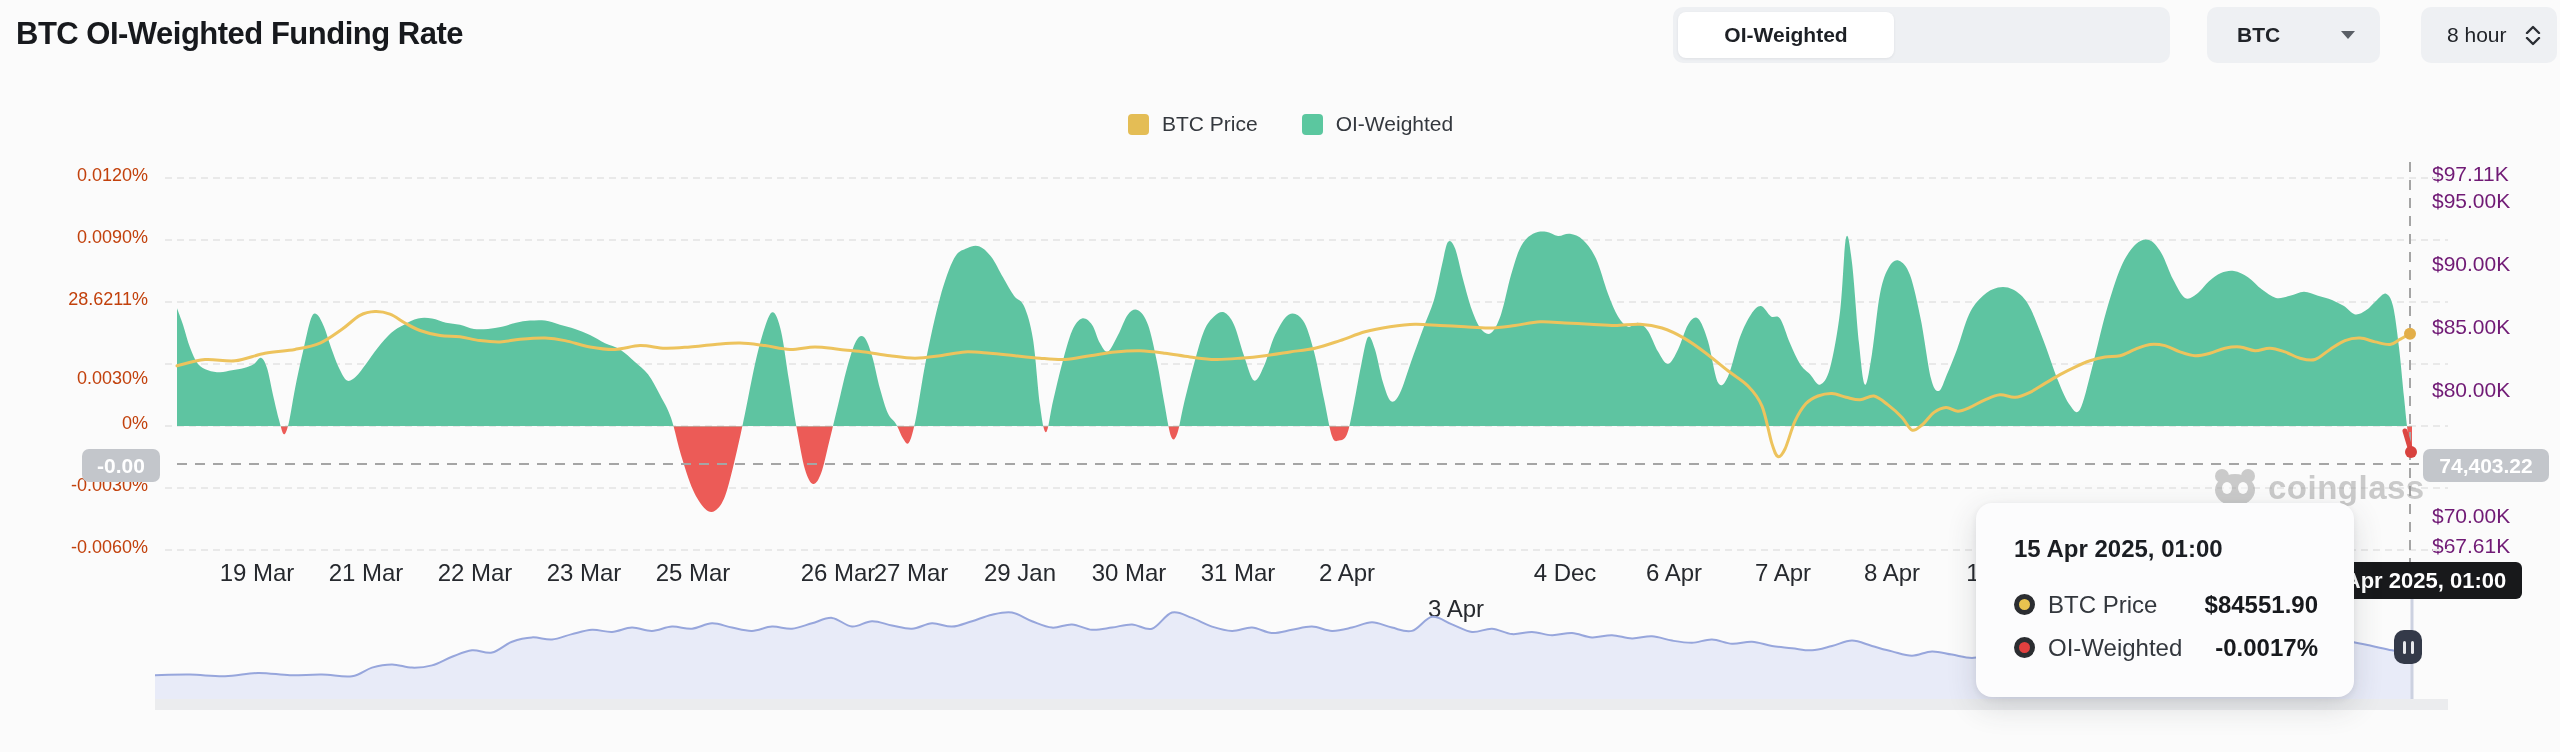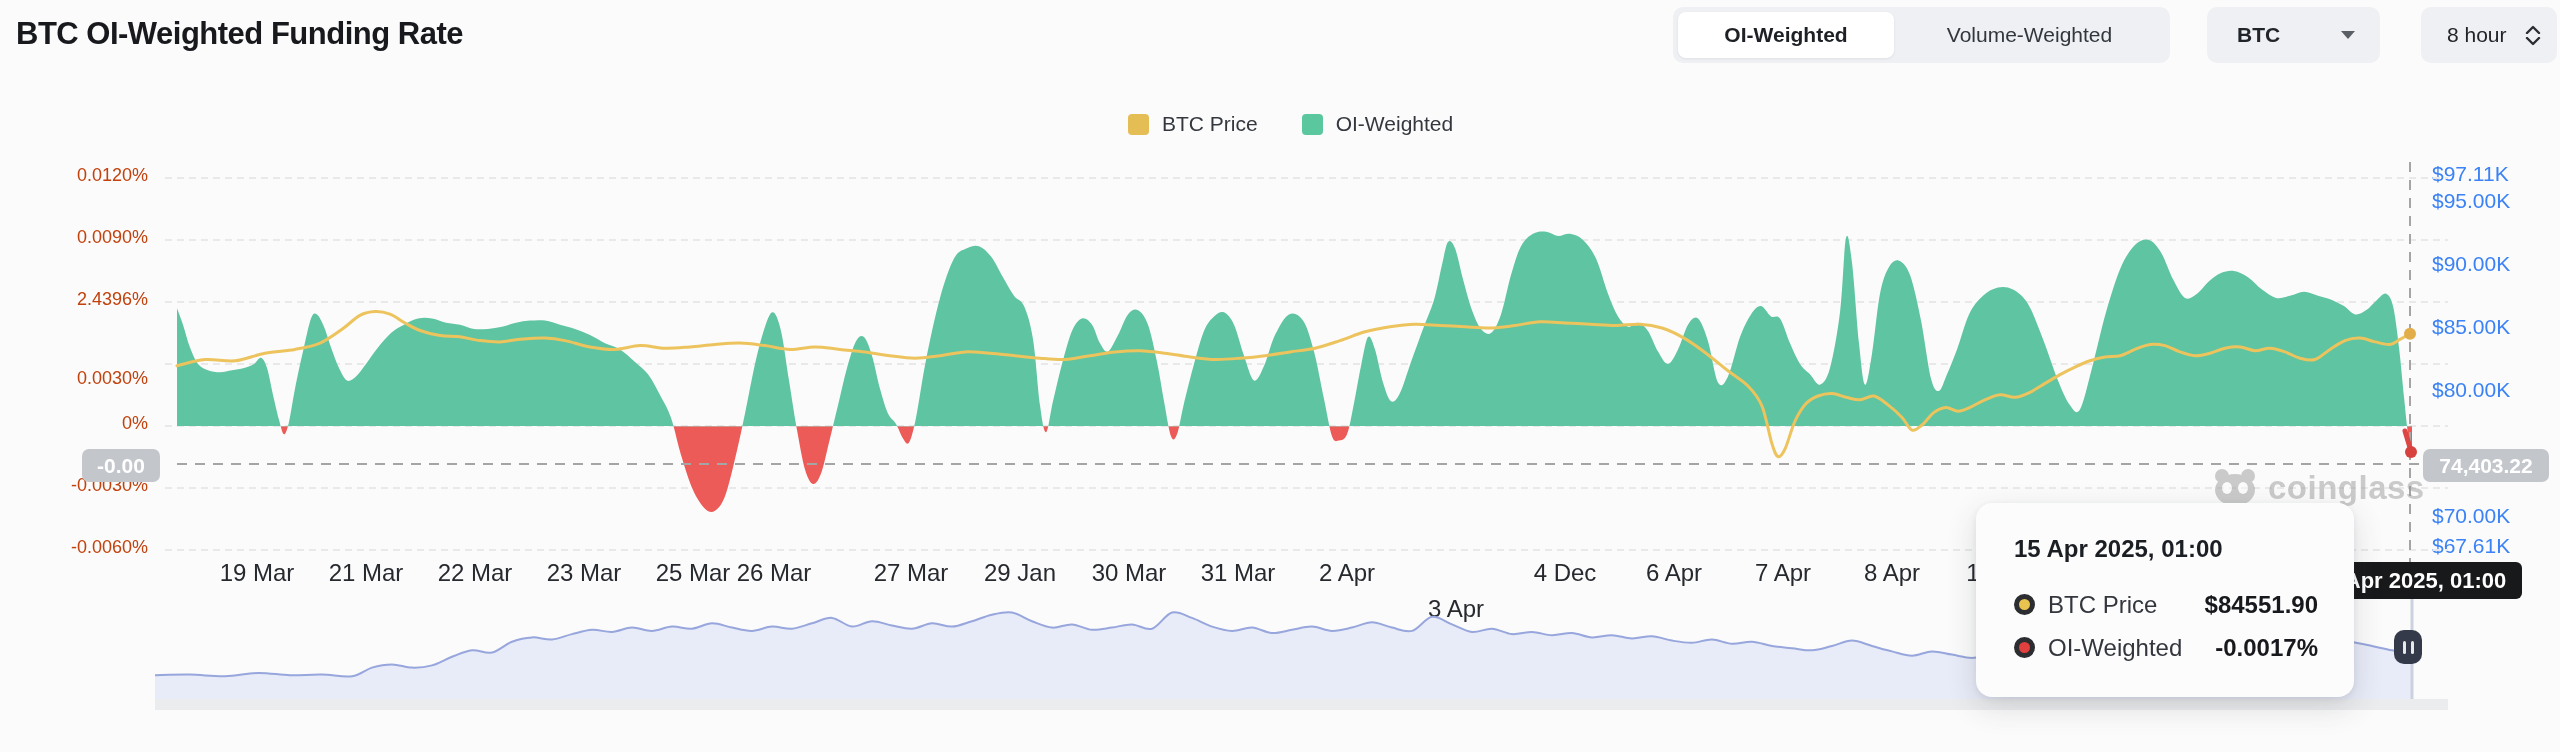--- a/index.html
+++ b/index.html
@@ -38,21 +38,21 @@
 
   
   #legend{left:1128px;top:112px;display:flex;gap:44px;align-items:center;}
   .legend-item{display:flex;align-items:center;gap:13px;cursor:pointer;}
   .legend-swatch{width:21px;height:21px;border-radius:4px;display:inline-block;}
   .legend-label{font-size:21px;color:#34383e;}
 
   
   .ytick-left{position:absolute;left:0;width:148px;text-align:right;
     font-size:18px;color:#c2410c;}
-  .ytick-right{position:absolute;left:2432px;font-size:21px;color:#3b82f6;white-space:nowrap;}
+  .ytick-right{position:absolute;left:2432px;font-size:21px;color:#701a75;white-space:nowrap;}
   .xtick{position:absolute;width:120px;text-align:center;top:559px;
     font-size:24px;color:#26292e;white-space:nowrap;}
 
   
   #chart-svg{position:absolute;left:0;top:0;z-index:2;}
 
   
   .axis-badge{
     position:absolute;background:#c3c6cb;border-radius:7px;color:#ffffff;
     font-size:21px;font-weight:700;text-align:center;line-height:33px;height:33px;
@@ -93,21 +93,20 @@
   }
   #nav-handle .bar{width:3px;height:13px;background:#e8e9ec;border-radius:2px;}
 </style>
 </head>
 <body>
 
 <div class="abs" id="page-title">BTC OI-Weighted Funding Rate</div>
 
 <div class="abs ctrl" id="seg-control">
   <div class="seg active" id="seg-oi">OI-Weighted</div>
-  <div class="seg" id="seg-vol">Volume-Weighted</div>
 </div>
 
 <div class="abs ctrl" id="symbol-select">
   <span class="val">BTC</span>
   <span style="display:flex;">
     <svg width="16" height="10" viewBox="0 0 16 10">
         <path d="M1 1 L8 9 L15 1 Z" fill="#5a5f66"></path>
       </svg>
   </span>
 </div>
@@ -174,42 +173,42 @@
     <line x1="177" y1="464" x2="2423" y2="464" stroke="#a5a5a5" stroke-width="2" stroke-dasharray="10 8"></line>
     <line x1="2410" y1="162" x2="2410" y2="592" stroke="#a5a5a5" stroke-width="2" stroke-dasharray="10 8"></line>
     <line x1="2405" y1="431" x2="2411" y2="451" stroke="#dc4743" stroke-width="5" stroke-linecap="round"></line>
     <circle cx="2411" cy="452" r="6" fill="#d8423e"></circle>
     <circle cx="2410" cy="333.64606000000015" r="6" fill="#e2ae49"></circle>
   </svg>
 
 <div id="left-axis">
     <div class="ytick-left" style="top: 165px;">0.0120%</div>
     <div class="ytick-left" style="top: 227px;">0.0090%</div>
-    <div class="ytick-left" style="top: 289px;">2.4396%</div>
+    <div class="ytick-left" style="top: 289px;">28.6211%</div>
     <div class="ytick-left" style="top: 368px;">0.0030%</div>
     <div class="ytick-left" style="top: 413px;">0%</div>
     <div class="ytick-left" style="top: 475px;">-0.0030%</div>
     <div class="ytick-left" style="top: 537px;">-0.0060%</div>
   </div>
 <div id="right-axis">
     <div class="ytick-right" style="top: 162.414px;">$97.11K</div>
     <div class="ytick-right" style="top: 189px;">$95.00K</div>
     <div class="ytick-right" style="top: 252px;">$90.00K</div>
     <div class="ytick-right" style="top: 315px;">$85.00K</div>
     <div class="ytick-right" style="top: 378px;">$80.00K</div>
     <div class="ytick-right" style="top: 504px;">$70.00K</div>
     <div class="ytick-right" style="top: 534.114px;">$67.61K</div>
   </div>
 <div id="x-axis">
     <div class="xtick" style="left: 197px;">19 Mar</div>
     <div class="xtick" style="left: 306px;">21 Mar</div>
     <div class="xtick" style="left: 415px;">22 Mar</div>
     <div class="xtick" style="left: 524px;">23 Mar</div>
     <div class="xtick" style="left: 633px;">25 Mar</div>
-    <div class="xtick" style="left: 714px;">26 Mar</div>
+    <div class="xtick" style="left: 778px;">26 Mar</div>
     <div class="xtick" style="left: 851px;">27 Mar</div>
     <div class="xtick" style="left: 960px;">29 Jan</div>
     <div class="xtick" style="left: 1069px;">30 Mar</div>
     <div class="xtick" style="left: 1178px;">31 Mar</div>
     <div class="xtick" style="left: 1287px;">2 Apr</div>
     <div class="xtick" style="left: 1396px; margin-top: 36px;">3 Apr</div>
     <div class="xtick" style="left: 1505px;">4 Dec</div>
     <div class="xtick" style="left: 1614px;">6 Apr</div>
     <div class="xtick" style="left: 1723px;">7 Apr</div>
     <div class="xtick" style="left: 1832px;">8 Apr</div>

